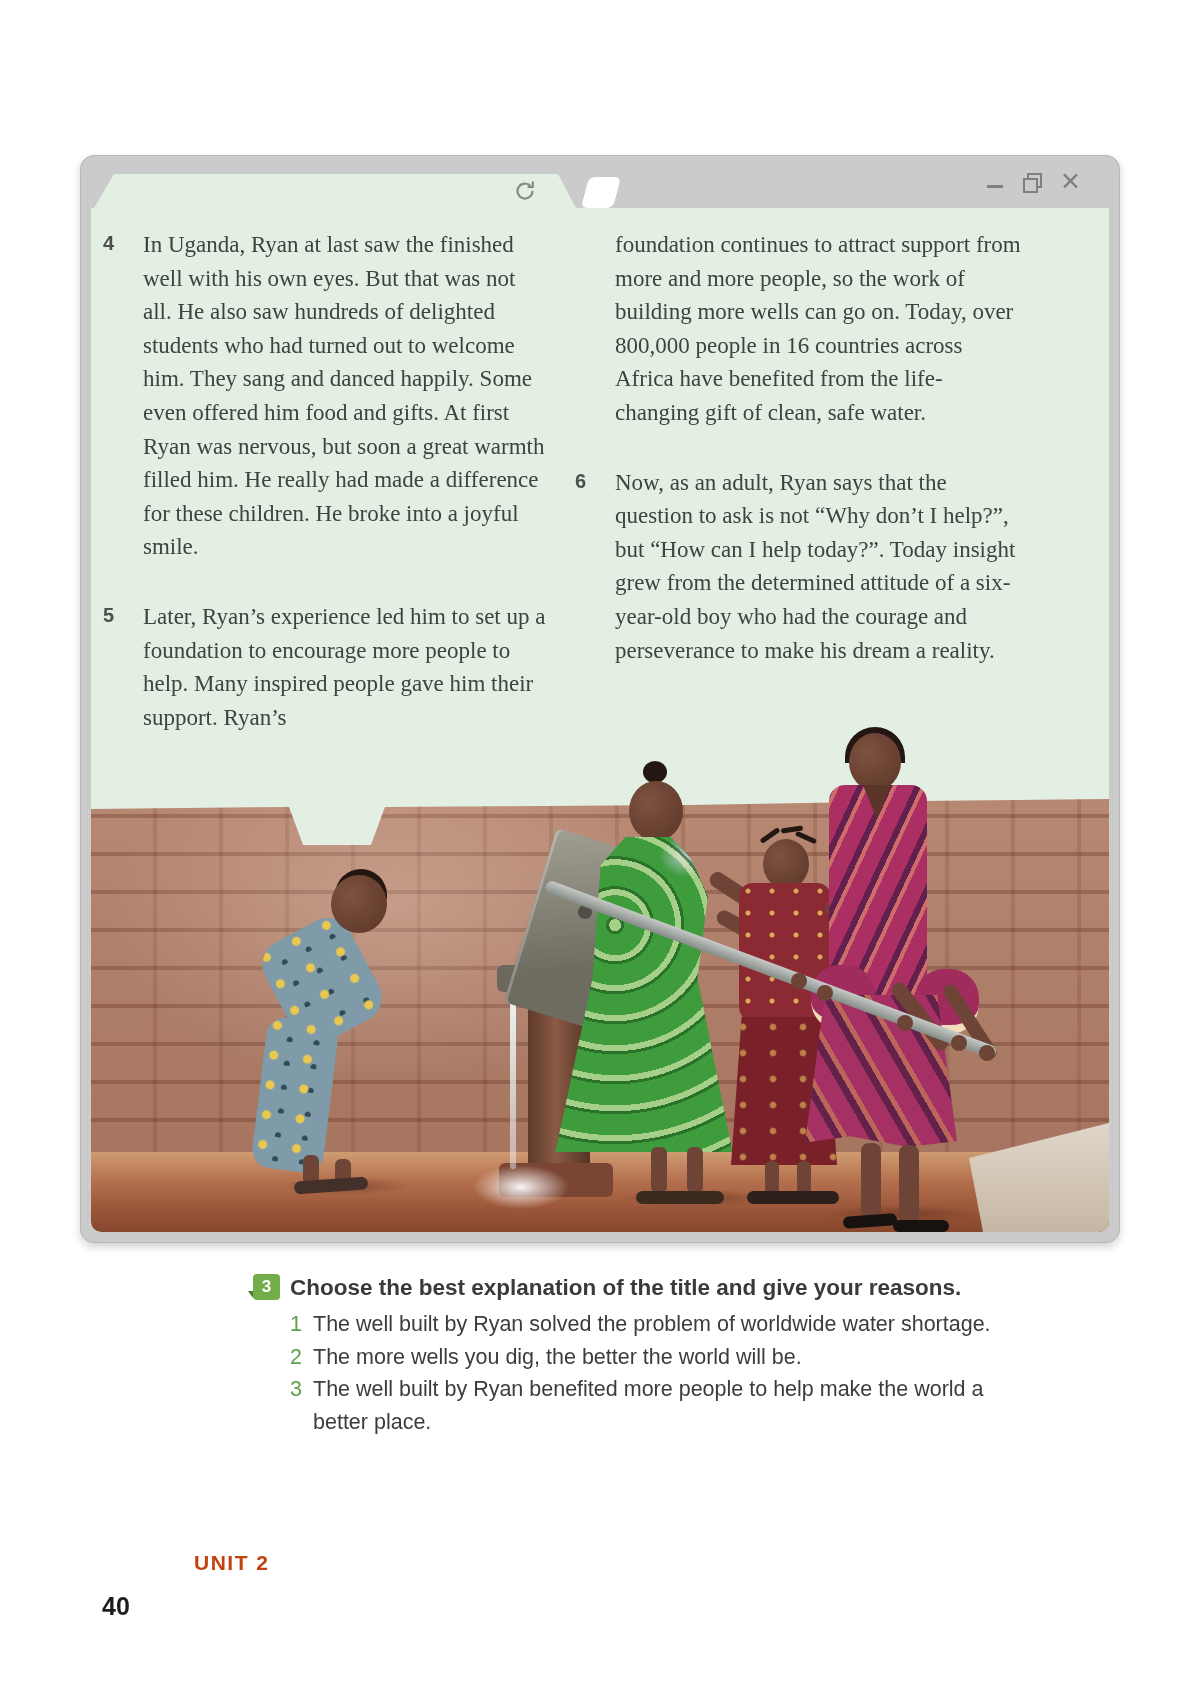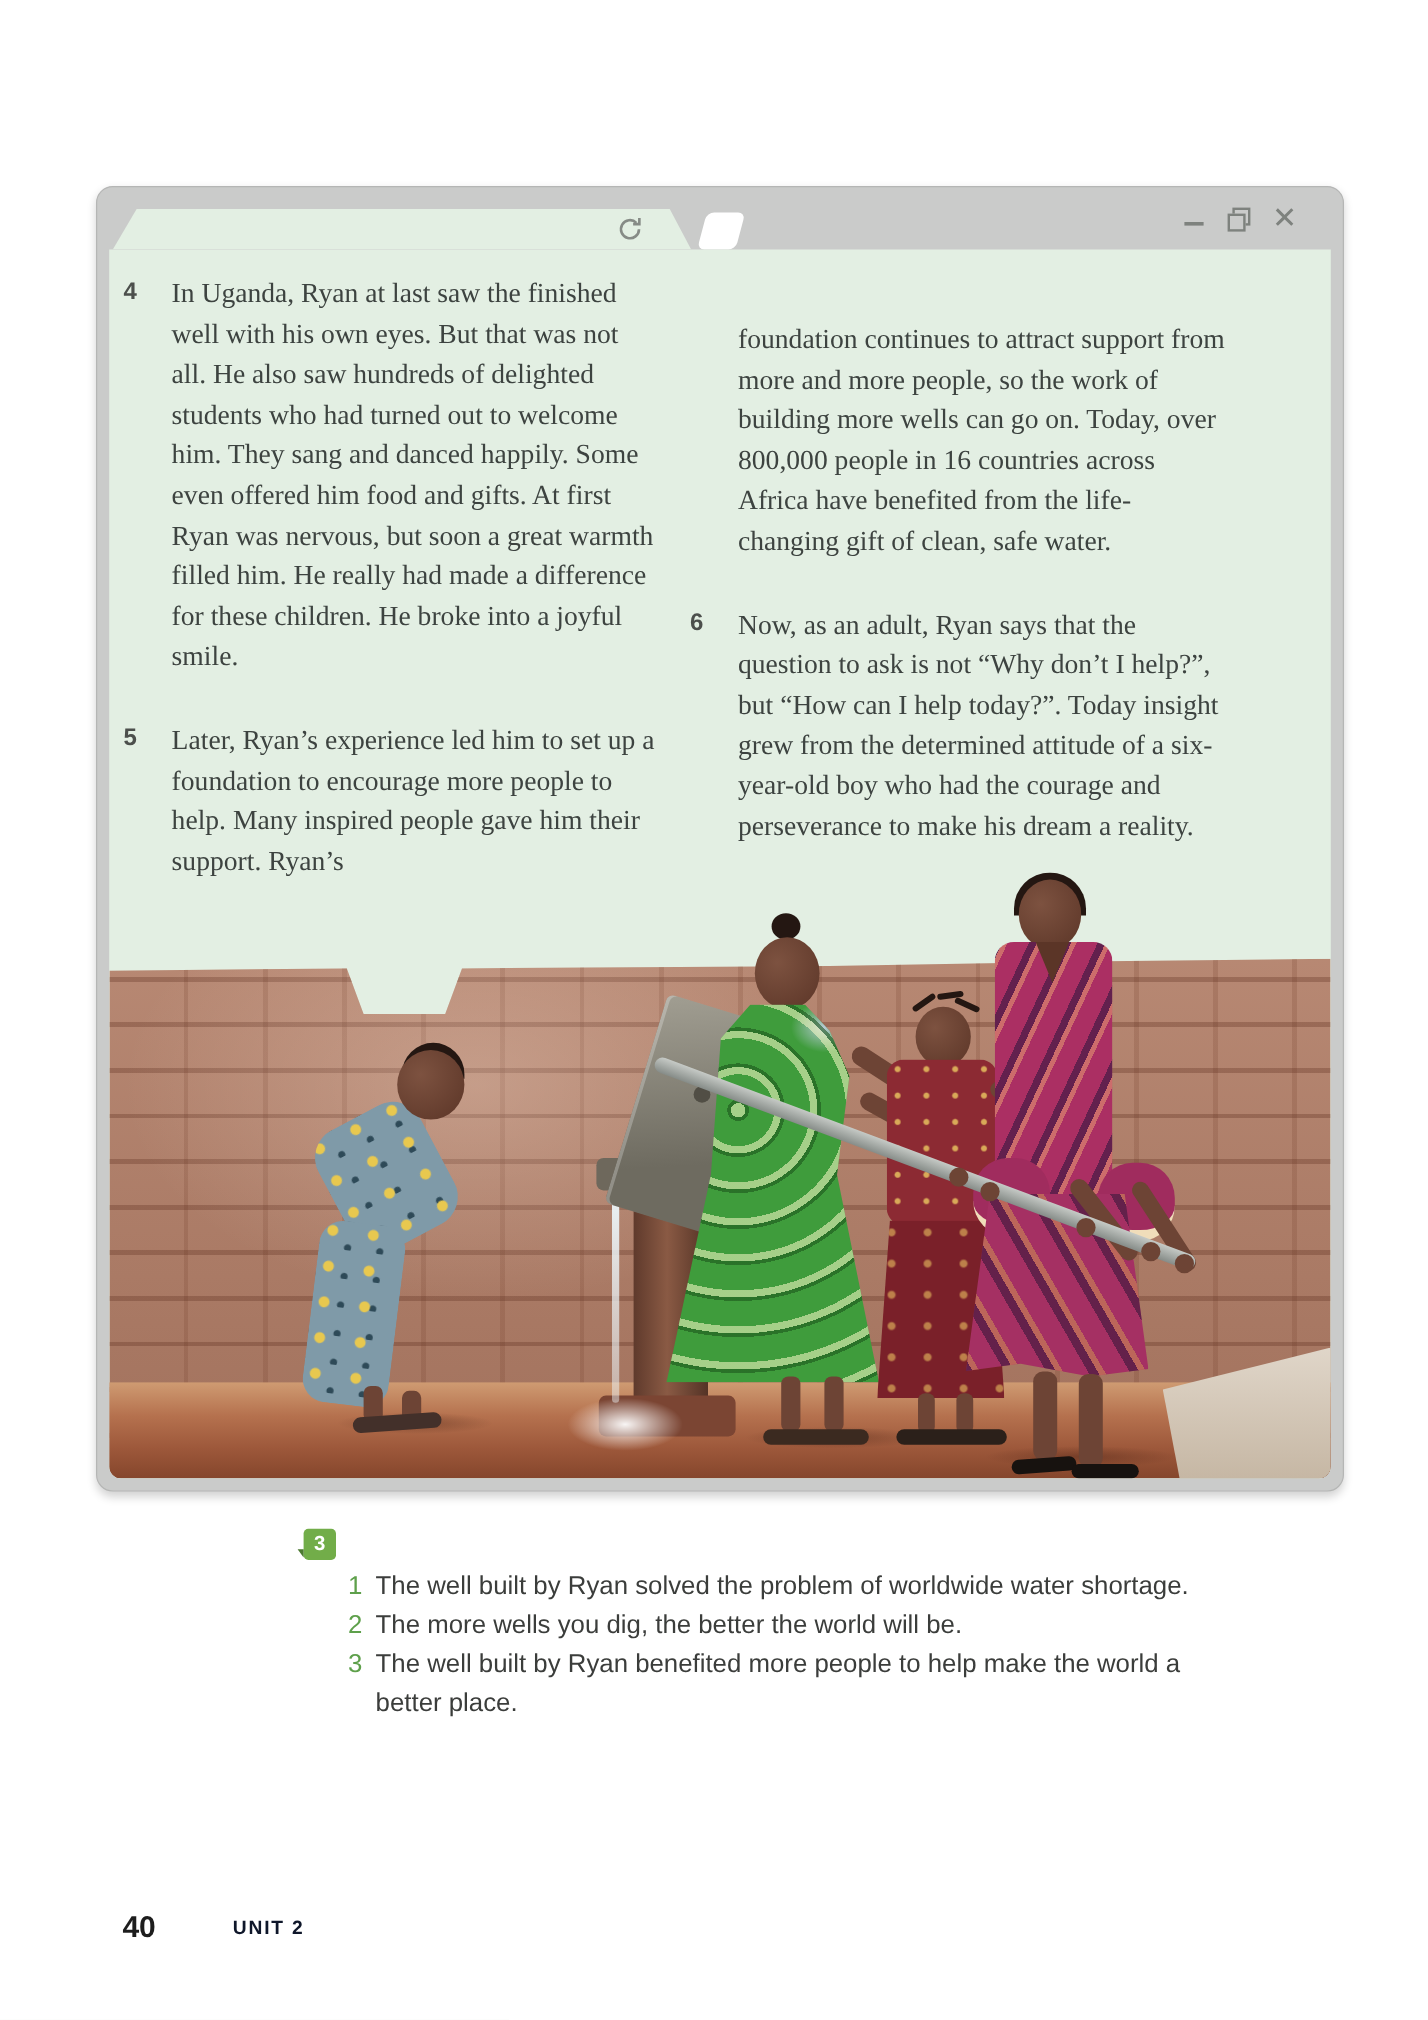--- a/index.html
+++ b/index.html
@@ -22,21 +22,21 @@
   .btn-restore{width:20px;height:20px;position:relative;cursor:pointer;}
   .btn-restore::before{content:"";position:absolute;left:5px;top:1px;width:11px;height:11px;border:2px solid #7e827e;background:#cacbca;}
   .btn-restore::after{content:"";position:absolute;left:1px;top:6px;width:11px;height:11px;border:2px solid #7e827e;background:#cacbca;}
   .btn-close{font-size:25px;line-height:20px;color:#7e827e;cursor:pointer;font-family:"DejaVu Sans",sans-serif;}
 
   .content{position:absolute;left:10px;right:10px;top:52px;bottom:10px;background:#e3efe3;
            border-radius:0 0 10px 10px;overflow:hidden;}
 
   
   .col{position:absolute;top:20px;width:446px;}
-  .col-left{left:12px;} .col-right{left:484px;margin-top:38px;}
+  .col-left{left:12px;} .col-right{left:484px;}
   .para{display:flex;margin-top:36px;}
   .para:first-child{margin-top:0;}
   .para-num{flex:0 0 26px;font-weight:bold;font-size:20px;color:#4c4f4c;padding-top:4px;}
   .para-gap{flex:0 0 14px;}
   .para-text{flex:1;font-family:"Liberation Serif",serif;font-size:23px;line-height:33.6px;color:#3d4340;}
 
   
   .photo{position:absolute;left:0;right:0;top:519px;bottom:0;overflow:hidden;border-radius:0 0 10px 10px;}
   .photo *{position:absolute;}
   .wall{left:0;top:0;width:1018px;height:505px;
@@ -141,21 +141,21 @@
   .badge::after{content:"";position:absolute;left:-5px;bottom:2px;border-top:7px solid #4c7a31;
                 border-left:5px solid rgba(0,0,0,0);}
   .ex-title{margin-left:10px;font-weight:bold;font-size:22.5px;line-height:31px;color:#393b39;}
   .options{margin-top:5px;margin-left:37px;}
   .option{display:flex;font-size:21.5px;line-height:32.5px;color:#3b3d3b;}
   .opt-num{flex:0 0 23px;color:#5ea04b;}
   .opt-text{flex:1;max-width:705px;}
 
   
   .footer-page{position:absolute;left:102px;top:1592px;font-size:25px;font-weight:bold;color:#1d1d1d;}
-  .footer-unit{position:absolute;left:194px;top:1599px;font-size:16px;font-weight:bold;letter-spacing:1.5px;color:#0f172a;}
+  .footer-unit{position:absolute;left:194px;top:1551px;font-size:21px;font-weight:bold;letter-spacing:1.5px;color:#c2410c;}
 </style>
 </head>
 <body>
 
 <div class="page">
 
   <div class="window">
     <div class="titlebar">
       <div class="tab-green">
         <div class="refresh">
@@ -268,20 +268,21 @@
         <div class="hand skin" style="left:860px;top:308px;"></div>
         <div class="hand skin" style="left:888px;top:318px;"></div>
       </div>
 
     </div>
   </div>
 
   <div class="exercise">
     <div class="ex-head">
       <div class="badge">3</div>
+      <div class="ex-title">Choose the best explanation of the title and give your reasons.</div>
     </div>
     <div class="options">
       <div class="option">
         <span class="opt-num">1</span>
         <span class="opt-text">The well built by Ryan solved the problem of worldwide water shortage.</span>
       </div>
       <div class="option">
         <span class="opt-num">2</span>
         <span class="opt-text">The more wells you dig, the better the world will be.</span>
       </div>

